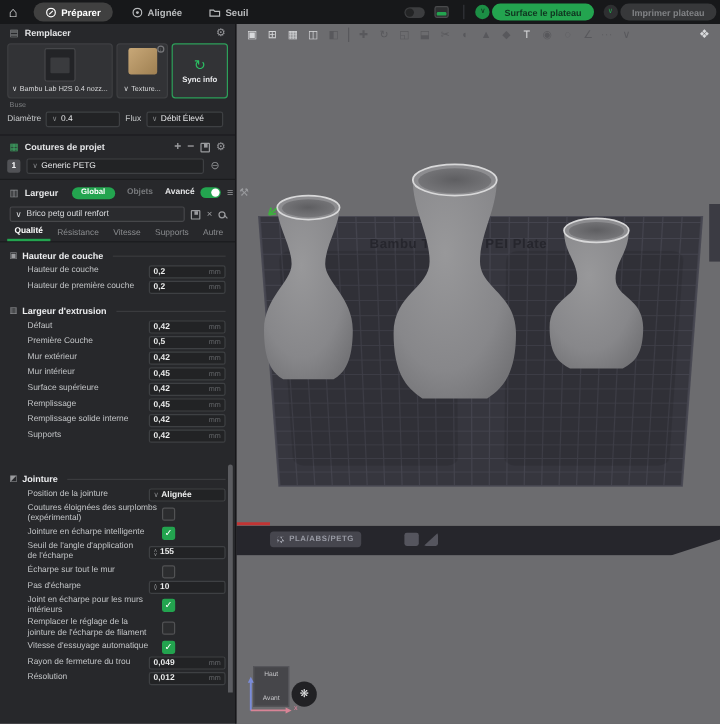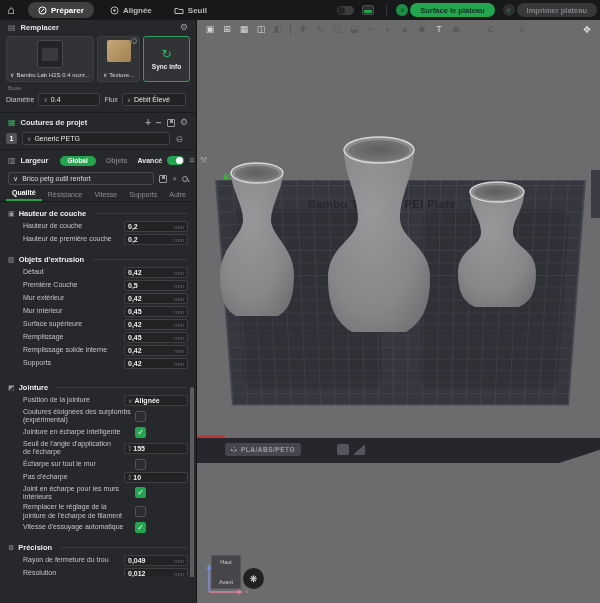--- a/index.html
+++ b/index.html
@@ -315,21 +315,21 @@
       <div class="prow">
         <span class="plbl">Hauteur de première couche</span>
         <span class="pbox">
             <i class="pval">0,2</i>
             <i class="punit">mm</i>
           </span>
       </div>
 
       <div class="sechead" style="margin-top:6px">
         <span class="sicon">▥</span>
-        <span class="stitle">Objets d'extrusion</span>
+        <span class="stitle">Largeur d'extrusion</span>
           <span class="sline"></span>
       </div>
       <div class="prow">
           <span class="plbl">Défaut</span>
           <span class="pbox">
             <i class="pval">0,42</i>
             <i class="punit">mm</i>
           </span>
         </div>
       <div class="prow">
@@ -375,21 +375,21 @@
           </span>
         </div>
       <div class="prow">
           <span class="plbl">Supports</span>
           <span class="pbox">
             <i class="pval">0,42</i>
             <i class="punit">mm</i>
           </span>
         </div>
 
-      <div class="sechead" style="margin-top:10px">
+      <div class="sechead" style="margin-top:22px">
         <span class="sicon">◩</span>
         <span class="stitle">Jointure</span>
           <span class="sline"></span>
       </div>
       <div class="prow">
         <span class="plbl">Position de la jointure</span>
         <span class="pbox">
             <span class="car">∨</span>
             <i class="pval">Alignée</i>
           </span>
@@ -426,25 +426,20 @@
       </div>
       <div class="prow">
         <span class="plbl">Remplacer le réglage de la jointure de l'écharpe de filament</span>
         <span class="chk"></span>
       </div>
       <div class="prow">
         <span class="plbl">Vitesse d'essuyage automatique</span>
         <span class="chk on"></span>
       </div>
 
-      <div class="sechead" style="margin-top:6px">
-        <span class="sicon">⚙</span>
-        <span class="stitle">Précision</span>
-          <span class="sline"></span>
-      </div>
       <div class="prow">
           <span class="plbl">Rayon de fermeture du trou</span>
           <span class="pbox">
             <i class="pval">0,049</i>
             <i class="punit">mm</i>
           </span>
         </div>
       <div class="prow">
           <span class="plbl">Résolution</span>
           <span class="pbox">

